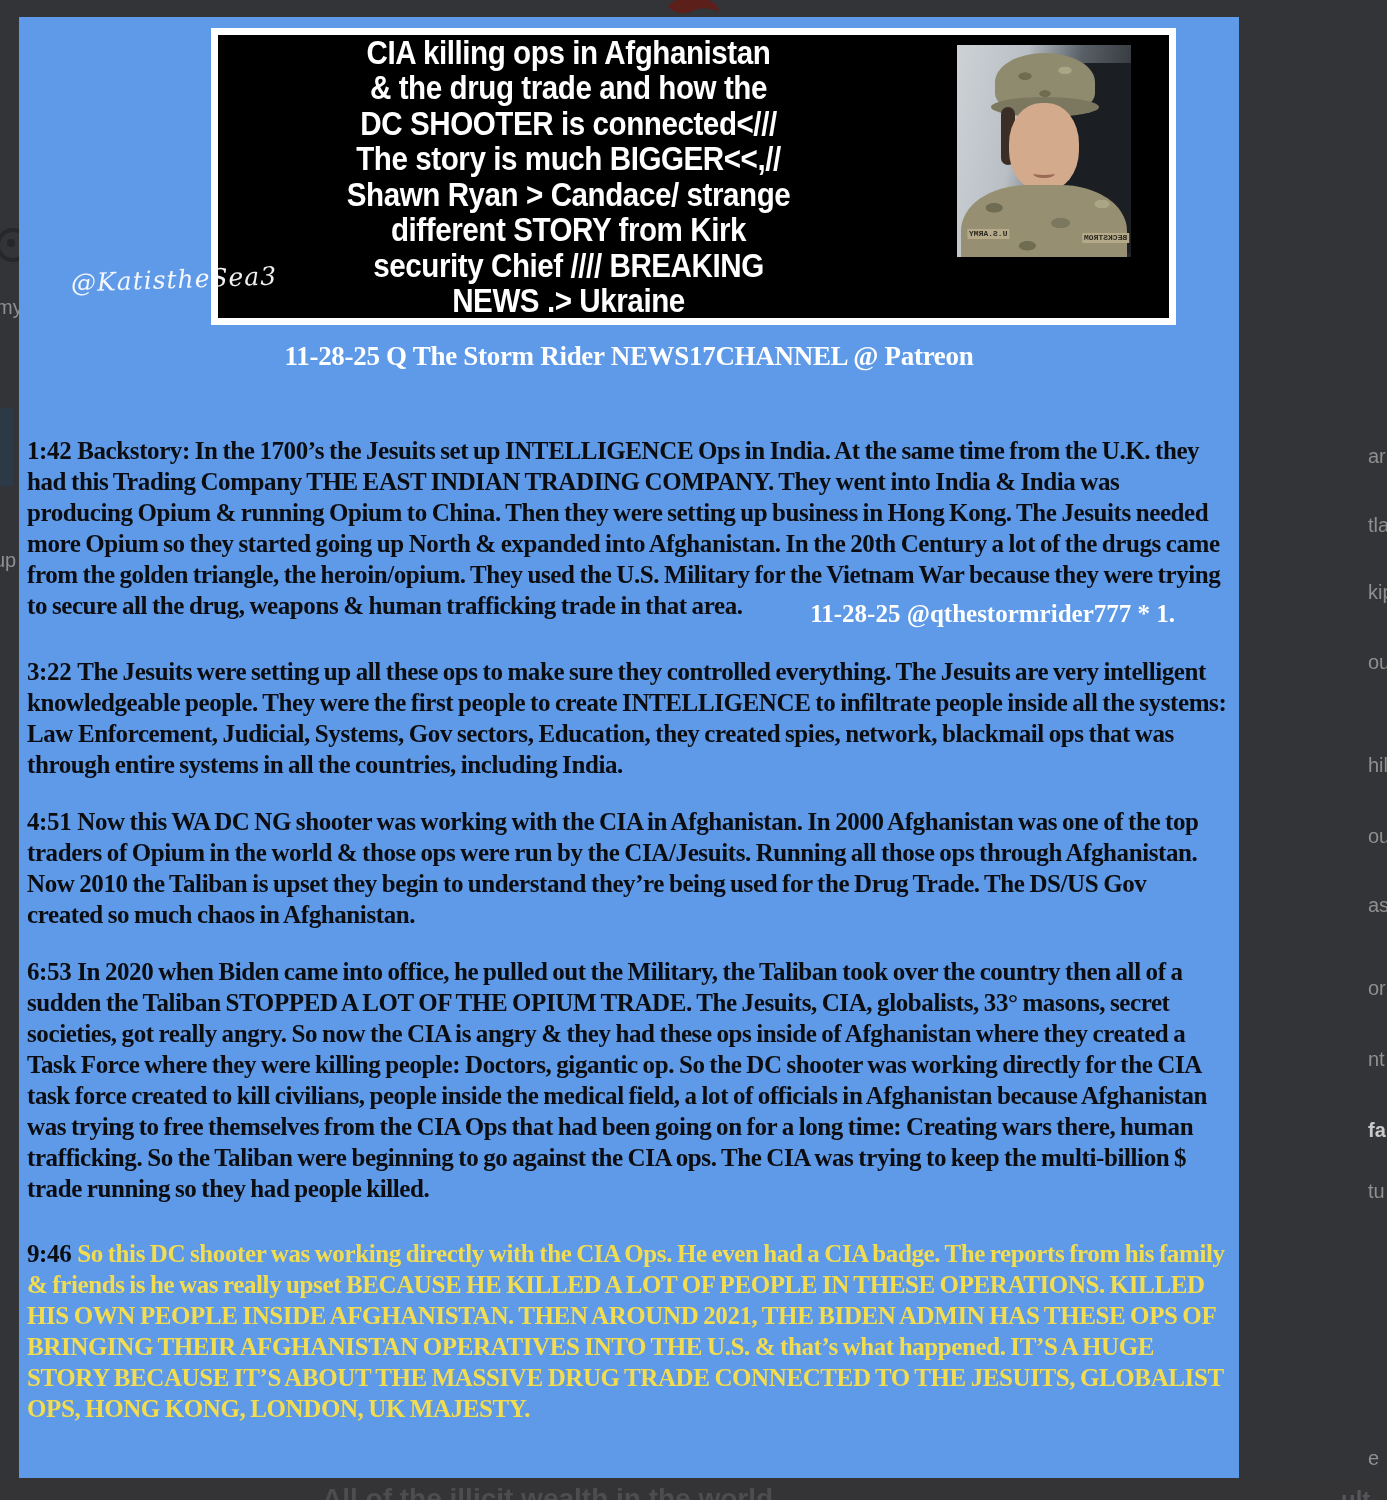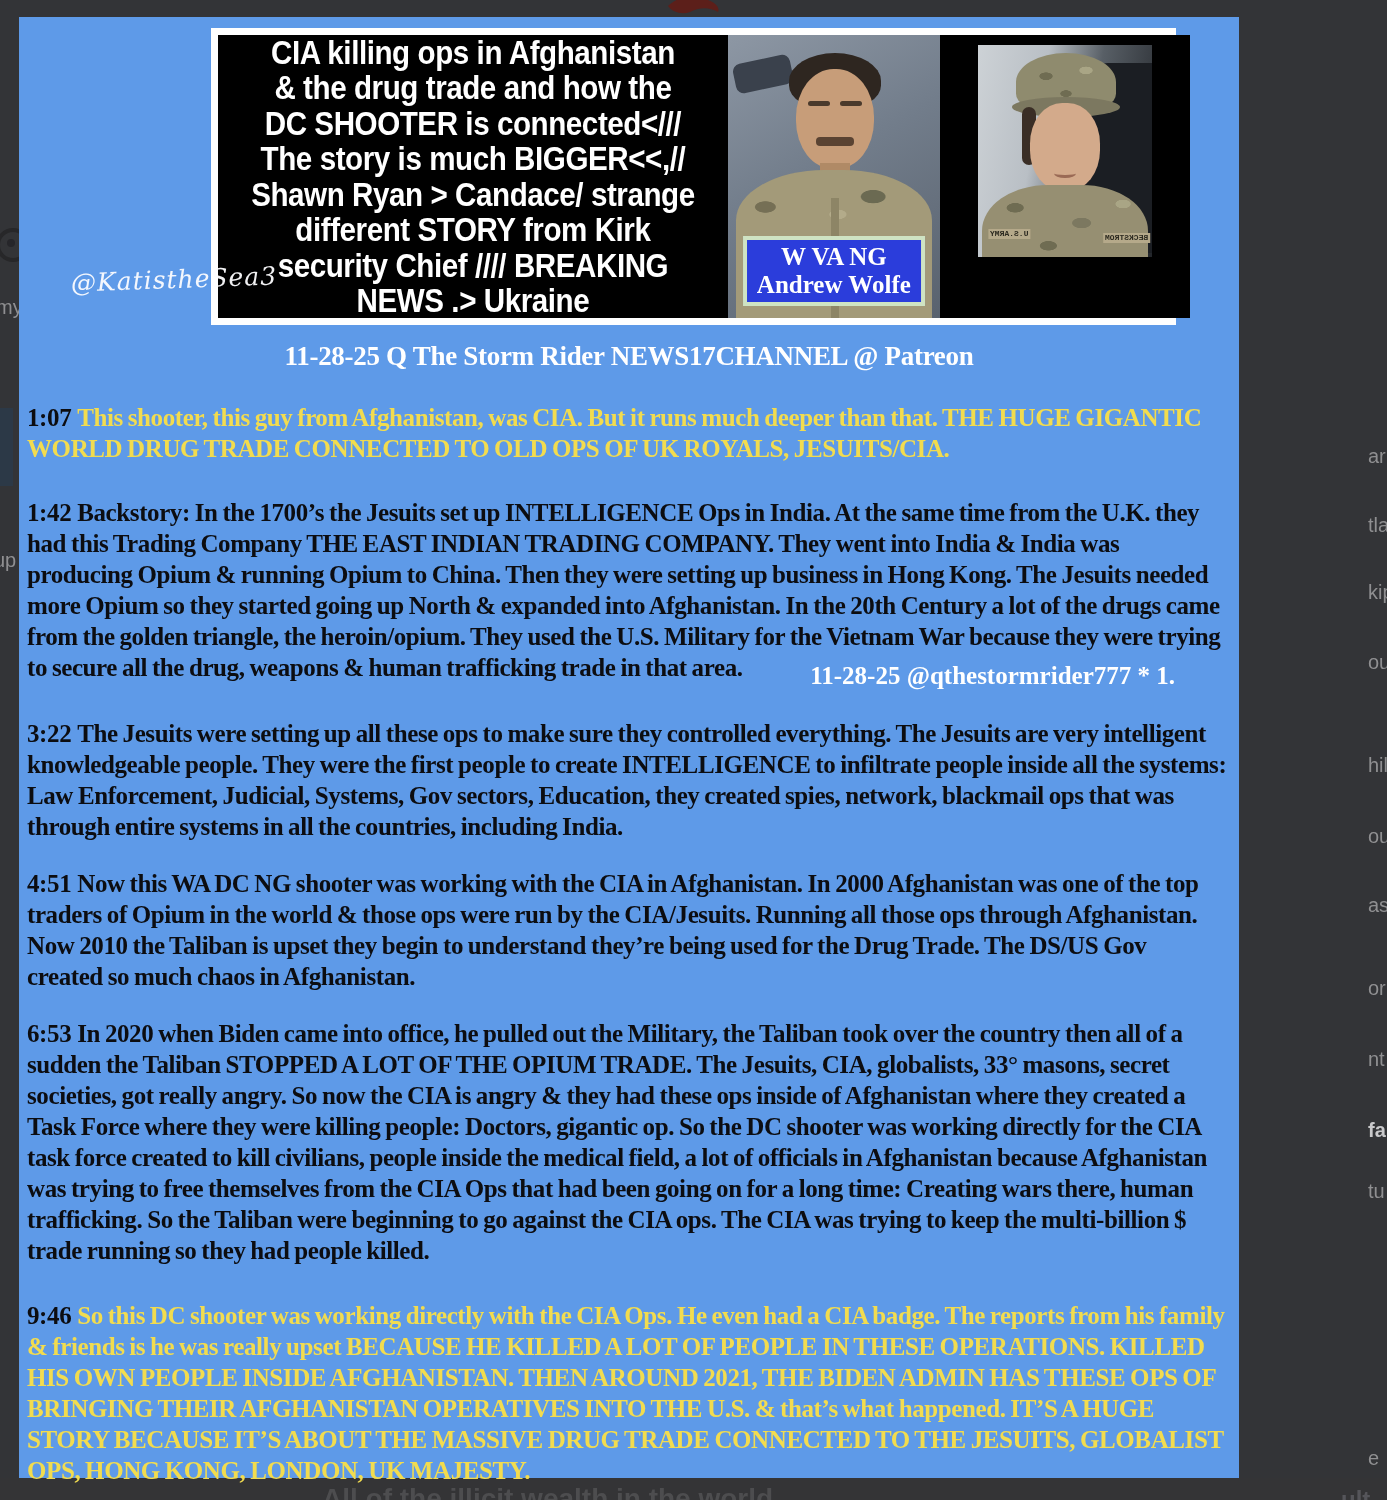--- a/index.html
+++ b/index.html
@@ -139,35 +139,20 @@
           <div>CIA killing ops in Afghanistan</div>
           <div>&amp; the drug trade and how the</div>
           <div>DC SHOOTER is connected&lt;///</div>
           <div>The story is much BIGGER&lt;&lt;,//</div>
           <div>Shawn Ryan &gt; Candace/ strange</div>
           <div>different STORY from Kirk</div>
           <div>security Chief //// BREAKING</div>
           <div>NEWS .&gt; Ukraine</div>
         </div>
 
-        <div class="man-col">
-          <div class="wall-obj"></div>
-          <div class="man-hair"></div>
-          <div class="man-face"></div>
-          <div class="man-brow"></div>
-          <div class="man-brow r"></div>
-          <div class="man-stache"></div>
-          <div class="man-neck"></div>
-          <div class="man-torso"></div>
-          <div class="man-zip"></div>
-          <div class="name-label">
-            <div>W VA NG</div>
-            <div>Andrew Wolfe</div>
-          </div>
-        </div>
 
         <div class="woman-col">
           <div class="woman-photo">
             <div class="w-seat"></div>
             <div class="w-cap"></div>
             <div class="w-brim"></div>
             <div class="w-hairL"></div>
             <div class="w-face"></div>
             <div class="w-smile"></div>
             <div class="w-torso"></div>
@@ -176,21 +161,20 @@
           </div>
         </div>
       </div>
     </div>
 
     <div class="watermark">@KatistheSea3</div>
 
     <div class="meme-title">11-28-25 Q The Storm Rider NEWS17CHANNEL @ Patreon</div>
 
     <div class="content">
-      <div class="para yellow p107"><span class="time">1:07</span><span>This shooter, this guy from Afghanistan, was CIA. But it runs much deeper than that. THE HUGE GIGANTIC WORLD DRUG TRADE CONNECTED TO OLD OPS OF UK ROYALS, JESUITS/CIA.</span></div>
 
       <div class="para dark p142"><span class="time">1:42</span><span>Backstory: In the 1700’s the Jesuits set up INTELLIGENCE Ops in India. At the same time from the U.K. they had this Trading Company THE EAST INDIAN TRADING COMPANY. They went into India &amp; India was producing Opium &amp; running Opium to China. Then they were setting up business in Hong Kong. The Jesuits needed more Opium so they started going up North &amp; expanded into Afghanistan. In the 20th Century a lot of the drugs came from the golden triangle, the heroin/opium. They used the U.S. Military for the Vietnam War because they were trying to secure all the drug, weapons &amp; human trafficking trade in that area.</span></div>
 
       <div class="handle-line">11-28-25 @qthestormrider777 * 1.</div>
 
       <div class="para dark p322"><span class="time">3:22</span><span>The Jesuits were setting up all these ops to make sure they controlled everything. The Jesuits are very intelligent knowledgeable people. They were the first people to create INTELLIGENCE to infiltrate people inside all the systems: Law Enforcement, Judicial, Systems, Gov sectors, Education, they created spies, network, blackmail ops that was through entire systems in all the countries, including India.</span></div>
 
       <div class="para dark p451"><span class="time">4:51</span><span>Now this WA DC NG shooter was working with the CIA in Afghanistan. In 2000 Afghanistan was one of the top traders of Opium in the world &amp; those ops were run by the CIA/Jesuits. Running all those ops through Afghanistan. Now 2010 the Taliban is upset they begin to understand they’re being used for the Drug Trade. The DS/US Gov created so much chaos in Afghanistan.</span></div>
 
       <div class="para dark p653"><span class="time">6:53</span><span>In 2020 when Biden came into office, he pulled out the Military, the Taliban took over the country then all of a sudden the Taliban STOPPED A LOT OF THE OPIUM TRADE. The Jesuits, CIA, globalists, 33° masons, secret societies, got really angry. So now the CIA is angry &amp; they had these ops inside of Afghanistan where they created a Task Force where they were killing people: Doctors, gigantic op. So the DC shooter was working directly for the CIA task force created to kill civilians, people inside the medical field, a lot of officials in Afghanistan because Afghanistan was trying to free themselves from the CIA Ops that had been going on for a long time: Creating wars there, human trafficking. So the Taliban were beginning to go against the CIA ops. The CIA was trying to keep the multi-billion $ trade running so they had people killed.</span></div>

